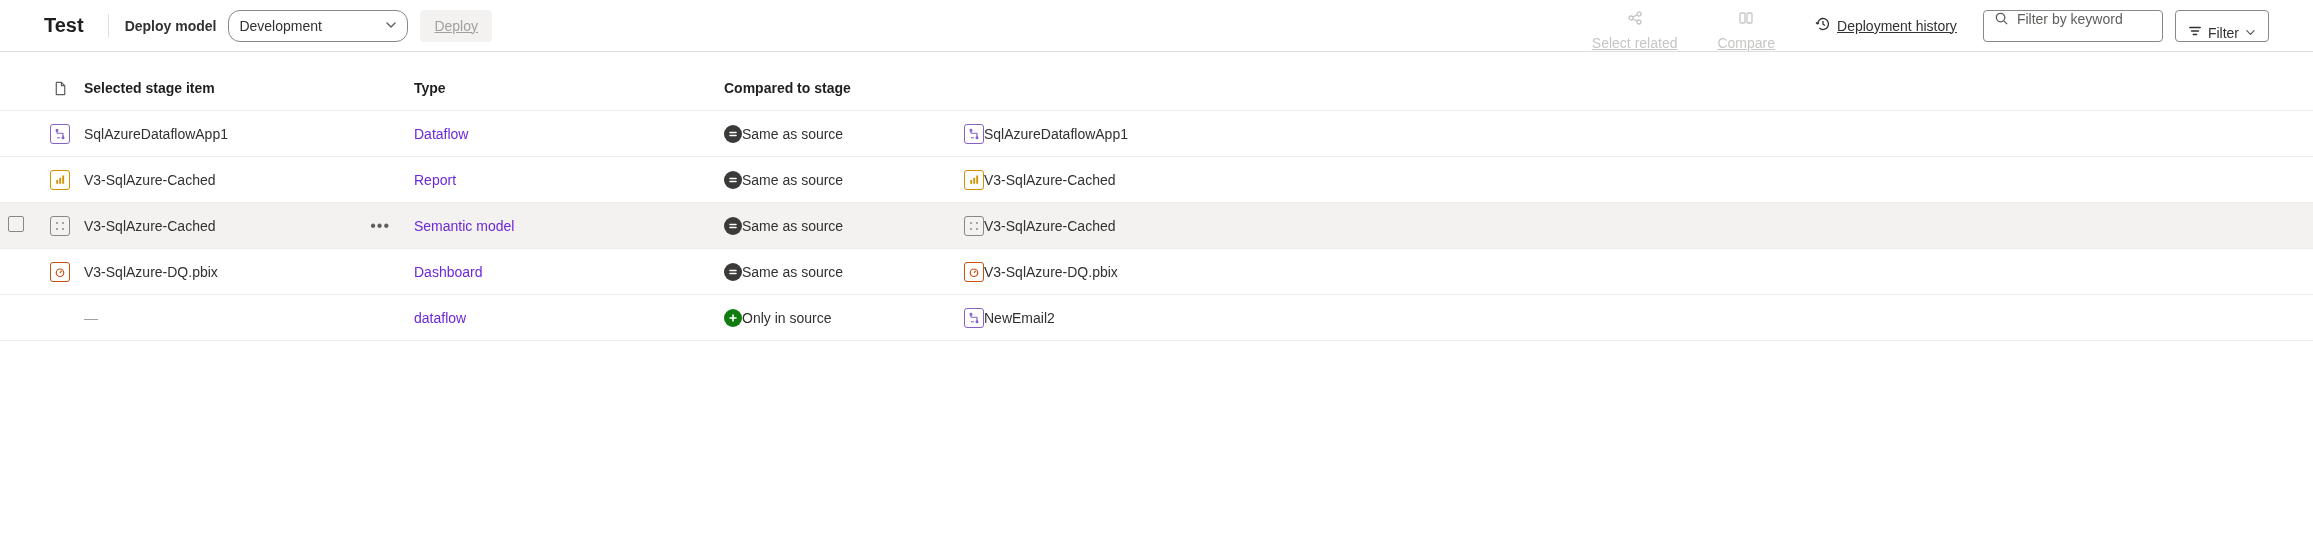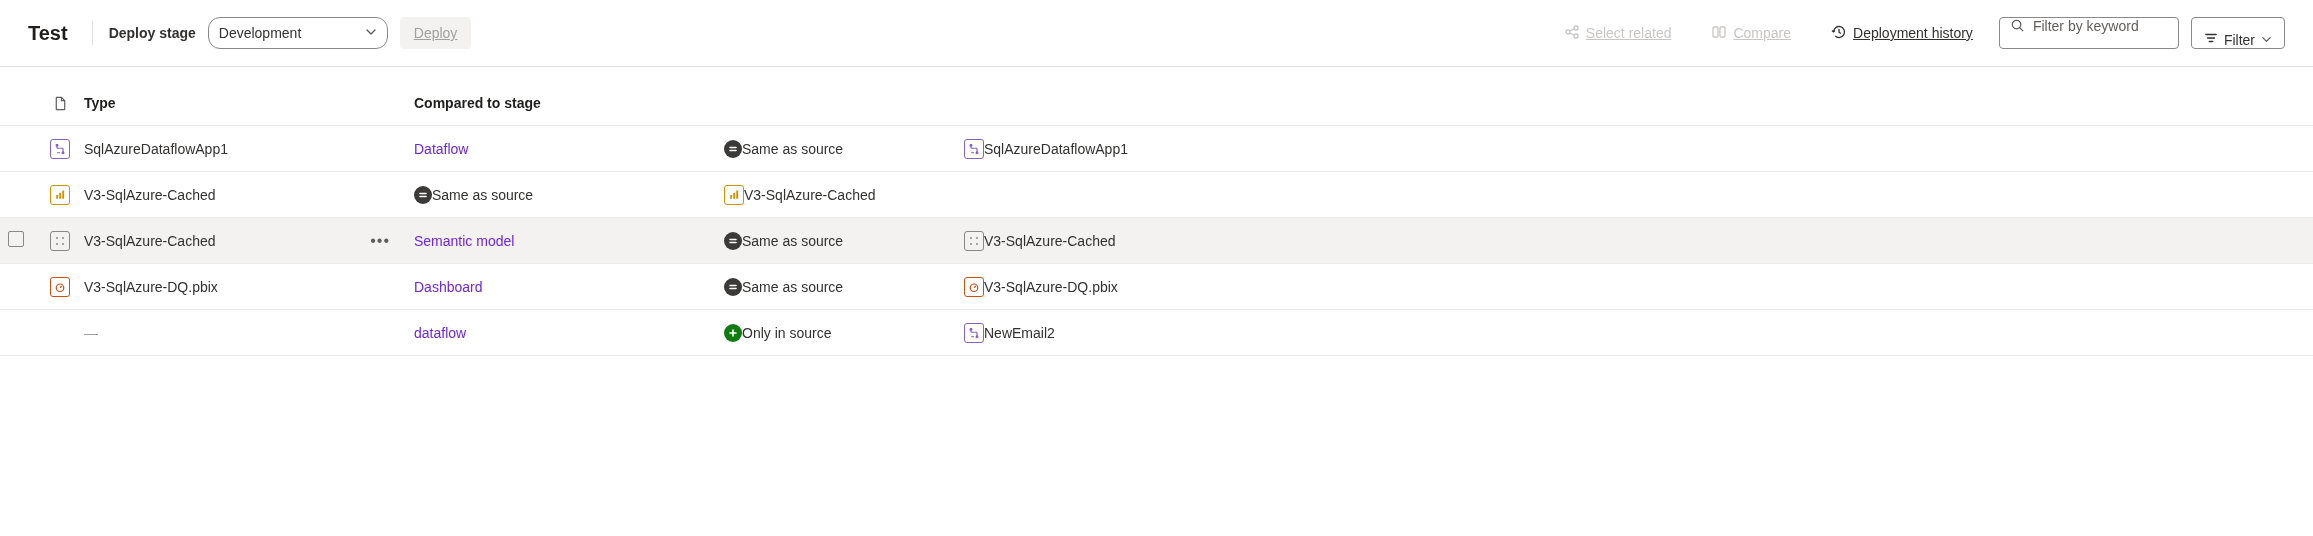--- a/index.html
+++ b/index.html
@@ -6,24 +6,24 @@
     body {
       font-family: "Segoe UI", -apple-system, BlinkMacSystemFont, sans-serif;
       font-size: 14px;
       color: #323130;
       background: #fff;
     }
 
     .toolbar {
       display: flex;
       align-items: center;
-      padding: 8px 28px;
+      padding: 8px 44px;
       border-bottom: 1px solid #e1dfdd;
       gap: 12px;
-      height: 67px;
+      height: 52px;
     }
 
     .stage-title {
       font-size: 20px;
       font-weight: 600;
       color: #201f1e;
       margin-right: 8px;
     }
 
     .vdiv {
@@ -68,20 +68,21 @@
       text-decoration: underline;
     }
     .btn.disabled {
       background: #f3f2f1;
       color: #a19f9d;
       cursor: default;
     }
     .btn.ghost-disabled {
       color: #c8c6c4;
       cursor: default;
+      flex-direction: column;
     }
     .spacer { flex: 1; }
 
     .search-box {
       display: flex;
       align-items: flex-start;
       border: 1px solid #8a8886;
       border-radius: 4px;
       height: 32px;
       padding: 0 10px;
@@ -193,21 +194,21 @@
     }
 
     .file-icon { color: #605e5c; }
   </style>
 </head>
 <body>
 
 <div class="toolbar">
   <div class="stage-title">Test</div>
   <div class="vdiv"></div>
-  <div class="deploy-from-label">Deploy stage</div>
+  <div class="deploy-from-label">Deploy model</div>
 
   <div class="dropdown">
     <span>Development</span>
     <span class="chev">
       <svg class="icon-svg" width="12" height="12" viewBox="0 0 12 12">
           <path d="M2 4l4 4 4-4" stroke="currentColor" stroke-width="1.4" fill="none" stroke-linecap="round" stroke-linejoin="round"></path>
         </svg>
     </span>
   </div>
 
@@ -276,20 +277,21 @@
 
 <div class="table-wrap">
   <div class="thead">
     <div></div>
     <div class="col-icon file-icon">
       <svg class="icon-svg" width="15" height="15" viewBox="0 0 16 16" fill="none" stroke="currentColor" stroke-width="1.3">
           <path d="M4 1.5h5L12.5 5v9a.5.5 0 0 1-.5.5H4a.5.5 0 0 1-.5-.5V2a.5.5 0 0 1 .5-.5z"></path>
           <path d="M9 1.5V5h3.5"></path>
         </svg>
     </div>
+    <div>Selected stage item</div>
     <div>Type</div>
     <div>Compared to stage</div>
   </div>
 
   <div id="tbody">
       <div class="trow">
     <div class="col-check"></div>
     <div class="col-icon">
           <span class="type-icon dataflow">
             <svg width="12" height="12" viewBox="0 0 16 16" fill="none" stroke="currentColor" stroke-width="1.6">
@@ -331,20 +333,21 @@
               <rect x="3" y="8" width="2.5" height="5"></rect>
               <rect x="7" y="5" width="2.5" height="8"></rect>
               <rect x="11" y="2" width="2.5" height="11"></rect>
             </svg>
           </span>
         </div>
     <div class="item-cell">
       <span>V3-SqlAzure-Cached</span>
 
     </div>
+    <div class="type-cell">Report</div>
     <div class="compare-cell">
       <span class="badge equal">
             <svg width="10" height="10" viewBox="0 0 10 10">
               <path d="M2 3.5h6M2 6.5h6" stroke="#fff" stroke-width="1.6" stroke-linecap="round"></path>
             </svg>
           </span>
       <span>Same as source</span>
     </div>
     <div class="source-cell">
       <span class="type-icon report">

